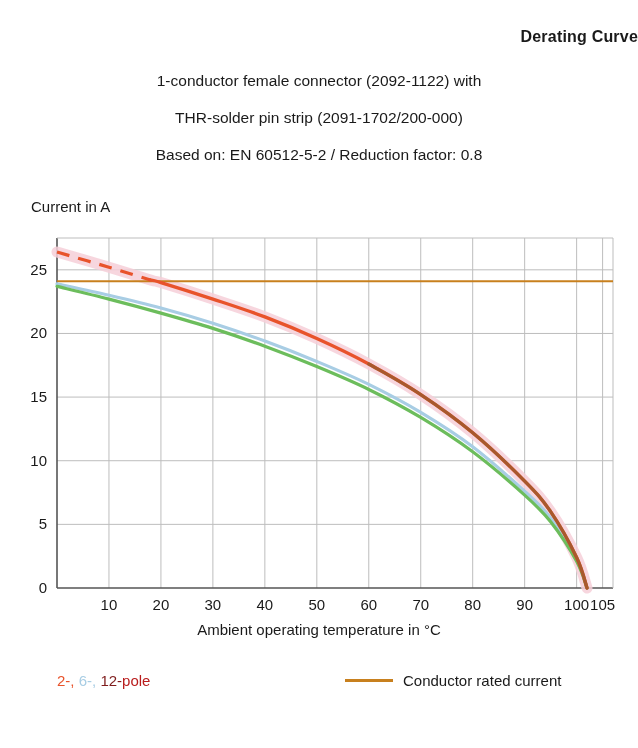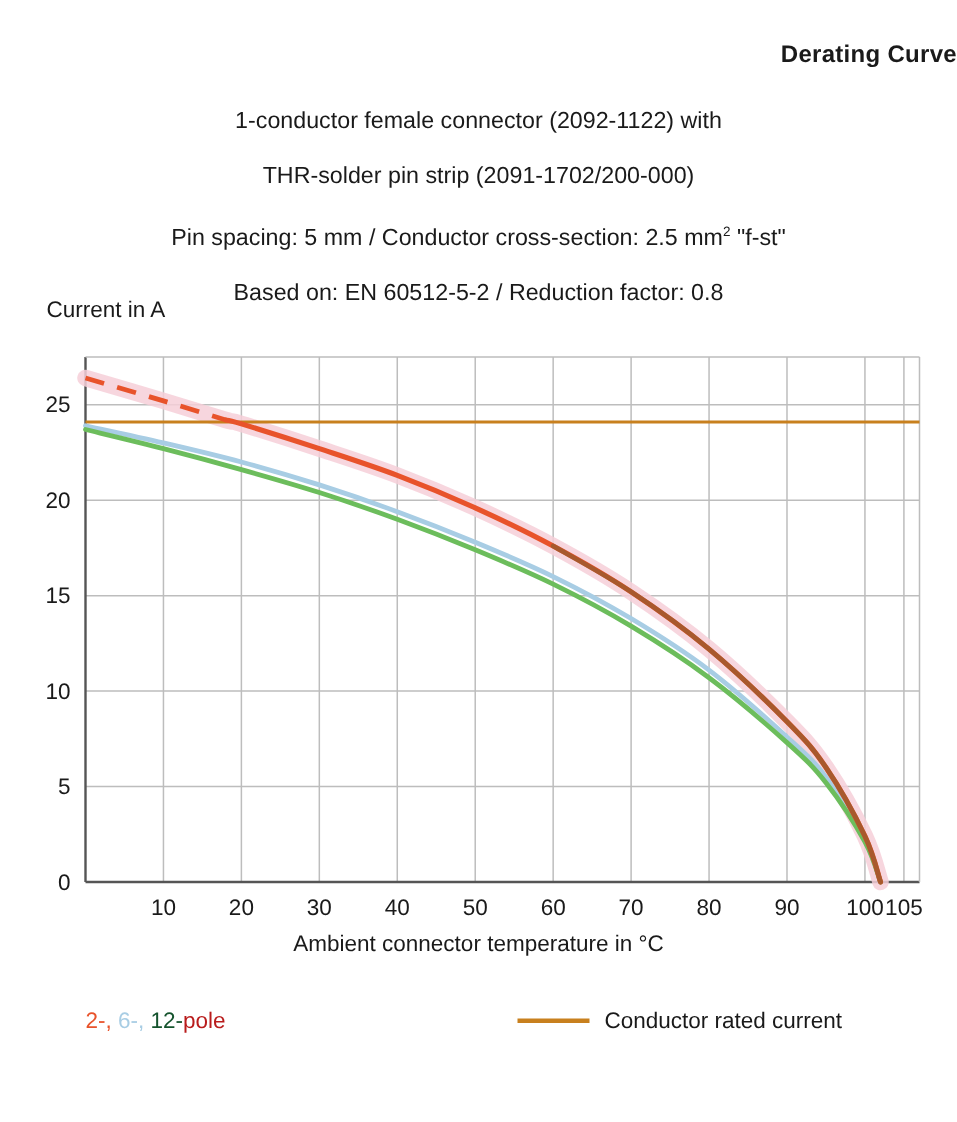--- a/index.html
+++ b/index.html
@@ -56,43 +56,42 @@
     position:absolute;left:57px;top:0;
     white-space:nowrap;
   }
   .legend-right{
     position:absolute;left:345px;top:0;
     white-space:nowrap;
     display:flex;align-items:center;gap:10px;justify-content:space-between;
   }
   .lg-2{color:#e8532b;}
   .lg-6{color:#a8cde4;}
-  .lg-12{color:#14532d;}
+  .lg-12{color:#7f1d1d;}
   .lg-pole{color:#b91c1c;}
   .swatch{
     display:inline-block;
     width:48px;height:3px;
     background:#c8801e;
     vertical-align:middle;
   }
   sup{font-size:9px;vertical-align:super;}
 </style>
 </head>
 <body>
 
 <div class="title-block">
   <div class="title-main">Derating Curve</div>
   <div class="title-line">1-conductor female connector (2092-1122) with</div>
   <div class="title-line">THR-solder pin strip (2091-1702/200-000)</div>
-  <div class="title-line">Pin spacing: 5 mm / Conductor cross-section: 2.5 mm<sup>2</sup> "f-st"</div>
   <div class="title-line">Based on: EN 60512-5-2 / Reduction factor: 0.8</div>
 </div>
 
 <div class="ylabel">Current in A</div>
-<div class="xlabel">Ambient connector temperature in °C</div>
+<div class="xlabel">Ambient operating temperature in °C</div>
 
 <svg class="plot-wrap" id="plot" width="638" height="748">
     <line x1="108.96261682242991" y1="238" x2="108.96261682242991" y2="588" stroke="#bdbdbd" stroke-width="1"></line>
     <line x1="160.92523364485982" y1="238" x2="160.92523364485982" y2="588" stroke="#bdbdbd" stroke-width="1"></line>
     <line x1="212.8878504672897" y1="238" x2="212.8878504672897" y2="588" stroke="#bdbdbd" stroke-width="1"></line>
     <line x1="264.85046728971963" y1="238" x2="264.85046728971963" y2="588" stroke="#bdbdbd" stroke-width="1"></line>
     <line x1="316.8130841121495" y1="238" x2="316.8130841121495" y2="588" stroke="#bdbdbd" stroke-width="1"></line>
     <line x1="368.7757009345794" y1="238" x2="368.7757009345794" y2="588" stroke="#bdbdbd" stroke-width="1"></line>
     <line x1="420.7383177570093" y1="238" x2="420.7383177570093" y2="588" stroke="#bdbdbd" stroke-width="1"></line>
     <line x1="472.70093457943926" y1="238" x2="472.70093457943926" y2="588" stroke="#bdbdbd" stroke-width="1"></line>

